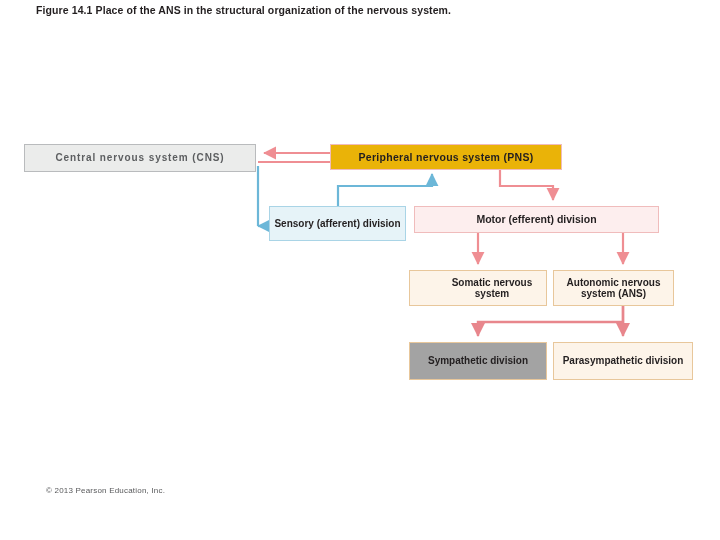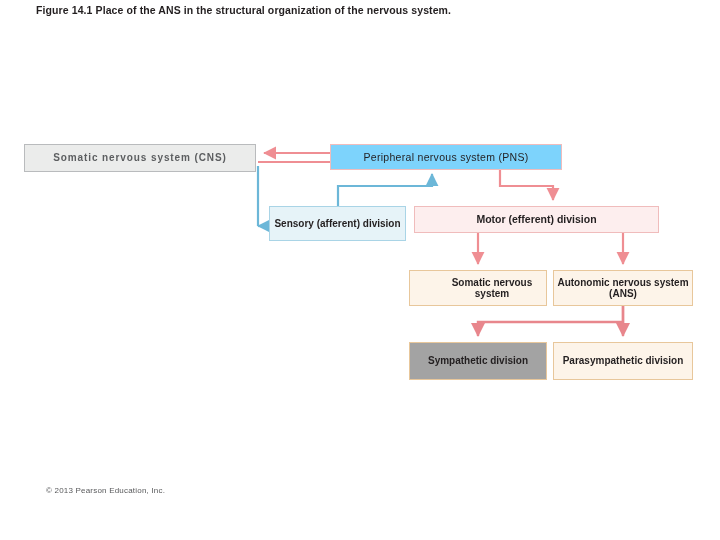--- a/index.html
+++ b/index.html
@@ -65,25 +65,25 @@
     color: #5c5e60;
     font-size: 10px;
     font-weight: bold;
     letter-spacing: 0.9px;
   }
   .box-pns {
     left: 330px;
     top: 144px;
     width: 232px;
     height: 26px;
-    background: #7dd3fc;
+    background: #eab308;
     border-color: #f0bcbc;
     color: #231f20;
     font-size: 10.5px;
-    font-weight: normal;
+    font-weight: bold;
     letter-spacing: 0.3px;
   }
   .box-sensory {
     left: 269px;
     top: 206px;
     width: 137px;
     height: 35px;
     background: #e6f3f8;
     border-color: #a9d4e6;
     color: #231f20;
@@ -109,21 +109,21 @@
     background: #fdf4e9;
     border-color: #e8c79b;
     color: #231f20;
     font-size: 10px;
     font-weight: bold;
     padding-left: 28px;
   }
   .box-autonomic {
     left: 553px;
     top: 270px;
-    width: 140px;
+    width: 121px;
     height: 36px;
     background: #fdf4e9;
     border-color: #e8c79b;
     color: #231f20;
     font-size: 10px;
     font-weight: bold;
   }
   .box-sympathetic {
     left: 409px;
     top: 342px;
@@ -187,21 +187,21 @@
     <path d="M500,170 L500,186 L553,186 L553,200" stroke="#ef8e93" stroke-width="2.2" fill="none" marker-end="url(#arrowPink)"></path>
 
     <path d="M478,233 L478,264" stroke="#ef8e93" stroke-width="2.2" fill="none" marker-end="url(#arrowPink)"></path>
     <path d="M623,233 L623,264" stroke="#ef8e93" stroke-width="2.2" fill="none" marker-end="url(#arrowPink)"></path>
 
     <path d="M623,306 L623,322 L478,322 L478,336" stroke="#e8868c" stroke-width="2.4" fill="none" marker-end="url(#arrowPink2)"></path>
     <path d="M623,306 L623,336" stroke="#e8868c" stroke-width="2.4" fill="none" marker-end="url(#arrowPink2)"></path>
   </svg>
 
   <div class="box box-cns">
-    <span>Somatic nervous system (CNS)</span>
+    <span>Central nervous system (CNS)</span>
   </div>
 
   <div class="box box-pns">
     <span>Peripheral nervous system (PNS)</span>
   </div>
 
   <div class="box box-sensory">
     <span>Sensory (afferent) division</span>
   </div>
 

